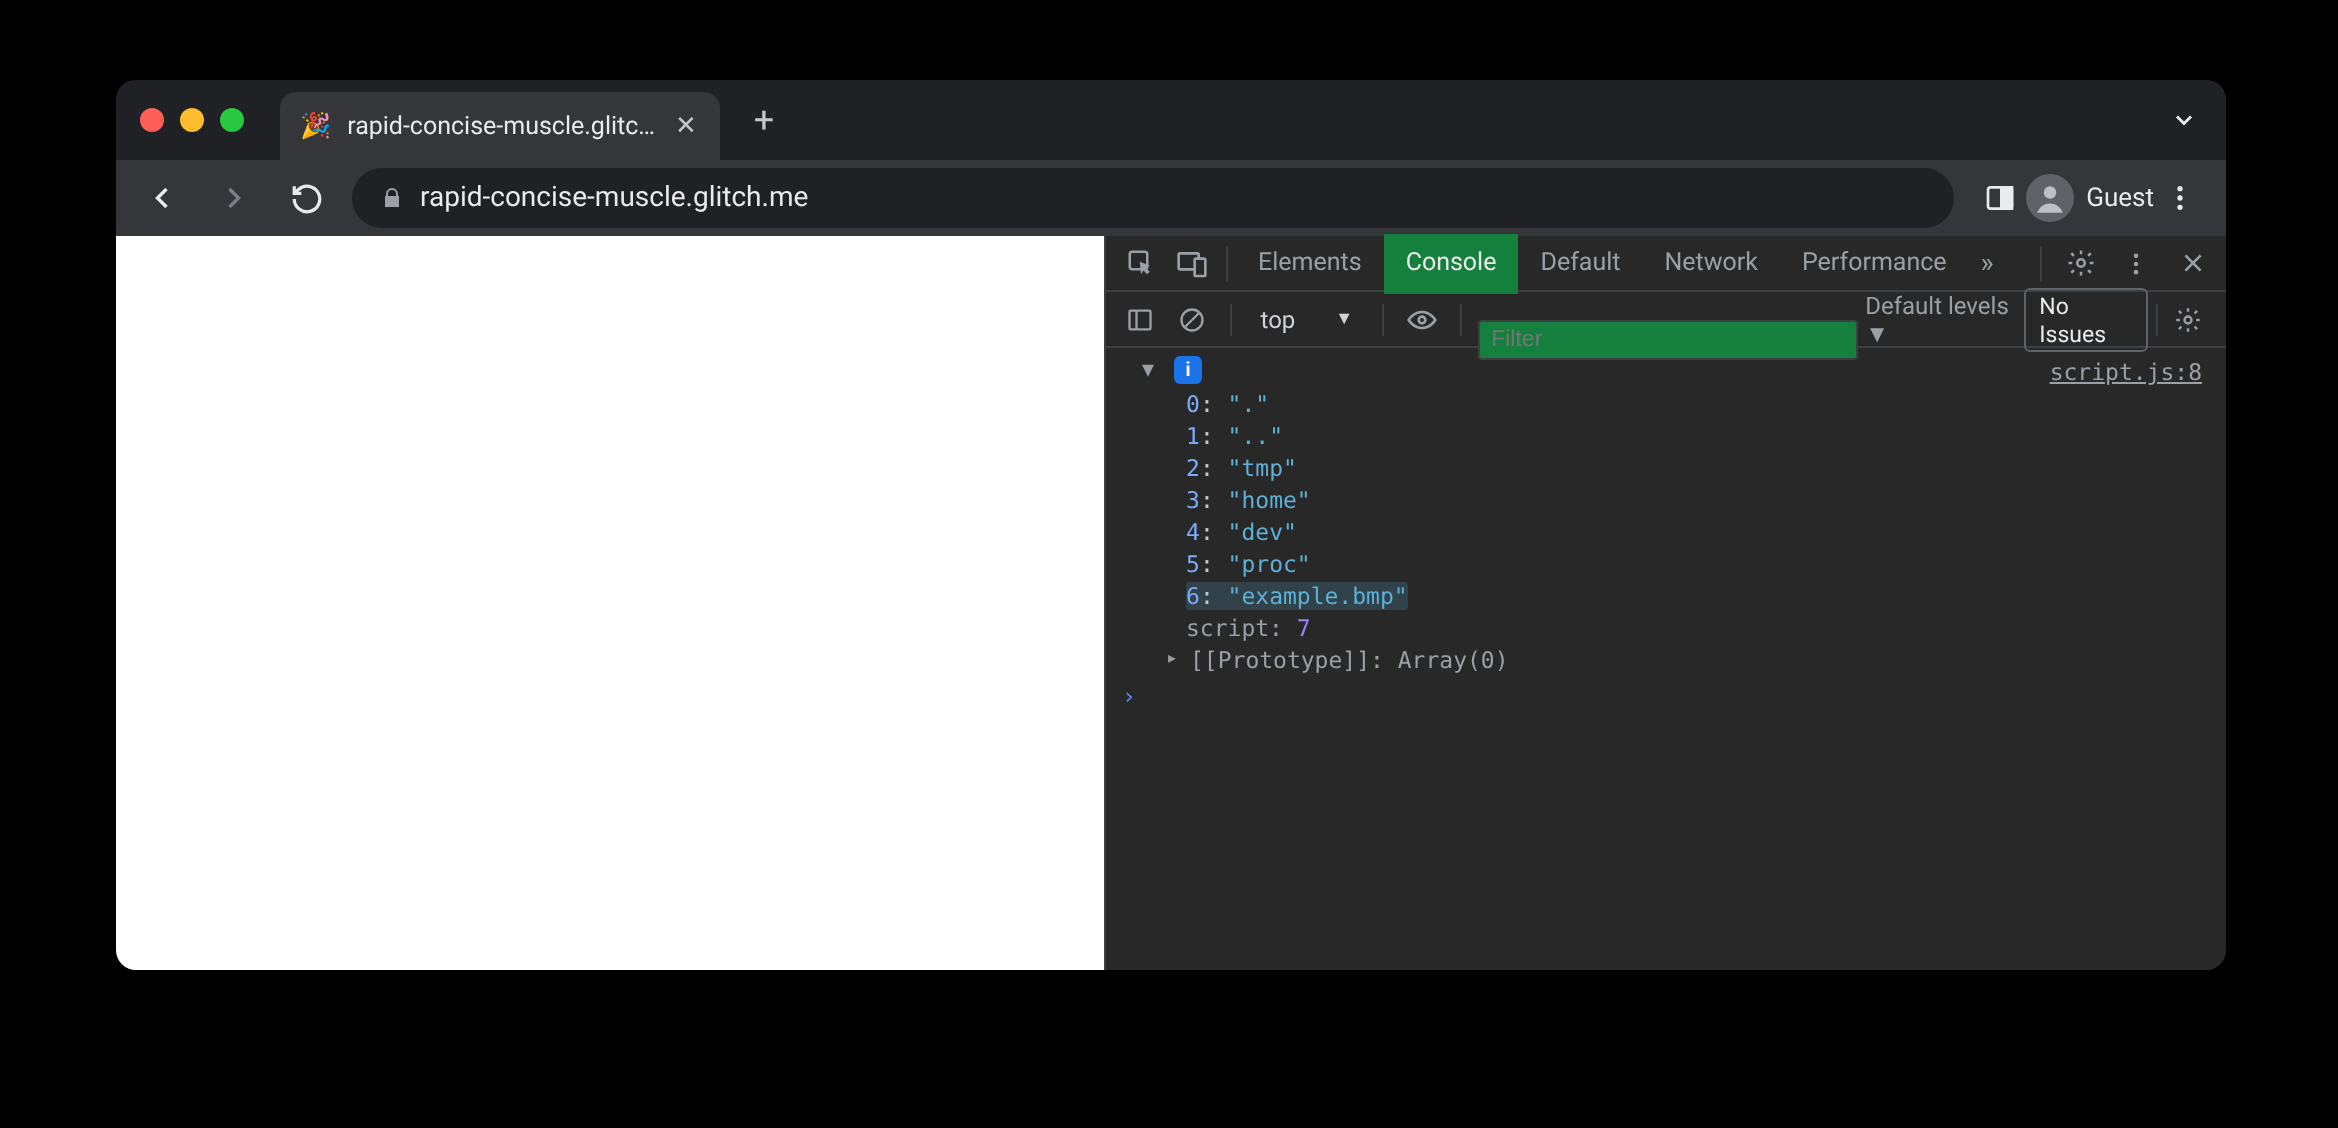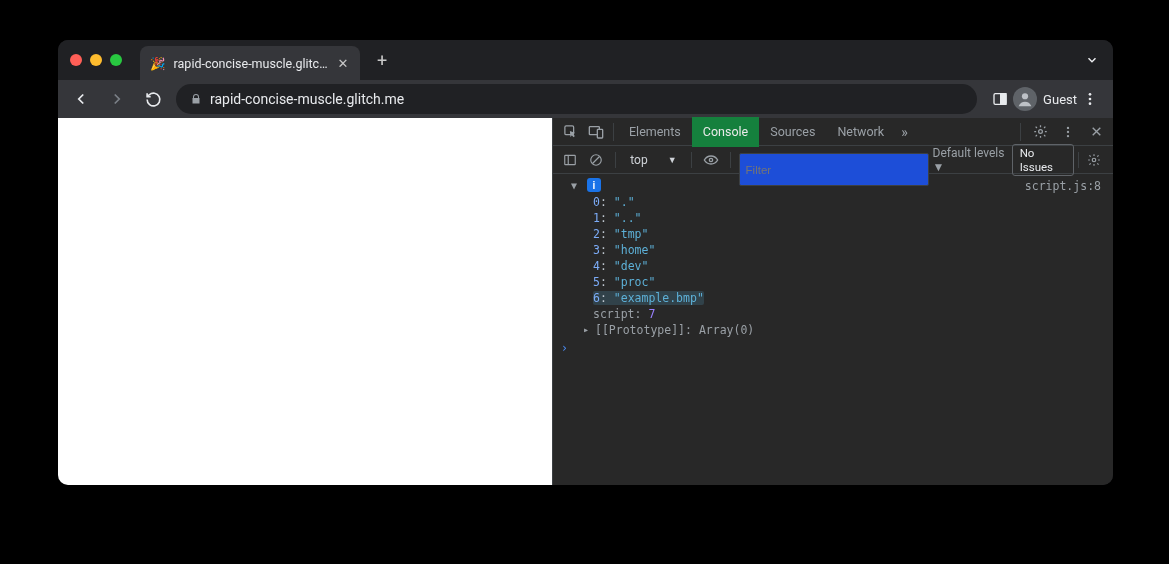--- a/index.html
+++ b/index.html
@@ -91,39 +91,39 @@
   .dt-right { margin-left:auto;display:flex;align-items:center;gap:2px; }
   
   .con-toolbar {
     height:28px; display:flex;align-items:center;gap:4px;
     border-bottom:1px solid #3c4043; padding:0 6px;
   }
   .con-btn { width:24px;height:24px;display:flex;align-items:center;justify-content:center;color:#9aa0a6; }
   .con-sep { width:1px;height:16px;background:#3c4043;margin:0 4px;}
   .con-ctx { padding:0 6px;display:flex;align-items:center;gap:20px;color:#cfd3d8; }
   .filter {
-    flex:0 0 190px; height:33px; background:#1d4ed8;
+    flex:0 0 190px; height:20px; background:#15803d;
     border:1px solid #3c4043;border-radius:2px;padding:0 6px;
     color:#9aa0a6;font-size:11.5px;display:flex;align-items:center;margin-top:20px;
   }
   .filter input { background:transparent;border:0;outline:0;color:#e8eaed;width:100%;font-size:11.5px;}
   .levels { margin-left:auto;display:flex;align-items:center;color:#9aa0a6;font-size:12px;padding-right:2px;}
   .pill { border:1px solid #5f6368;border-radius:3px;padding:1px 7px;color:#e8eaed;font-size:11.5px;}
   
   .con-body { flex:1;font-family:Menlo,Consolas,monospace;font-size:11.5px;line-height:16px;padding:4px 0 0 0;overflow:auto;}
   .row { display:flex;align-items:flex-start;gap:4px;padding:0 6px 0 16px;position:relative;}
   .tw { color:#9aa0a6;font-size:10px;width:10px;display:inline-flex;justify-content:center;}
   .summary { color:#cfd3d8; }
   .count { font-style:italic;color:#9aa0a6;}
   .str { color:#f29766;}
   .num { color:#9980ff;}
   .key { color:#7cacf8;}
   .val { color:#5db0d7;}
   .len { color:#9aa0a6;}
-  .src { margin-left:auto;color:#9aa0a6;padding-right:6px;}
+  .src { margin-left:auto;color:#9aa0a6;text-decoration:underline;padding-right:6px;}
   .info { width:14px;height:14px;border-radius:3px;background:#1a73e8;color:#fff;display:inline-flex;align-items:center;justify-content:center;font:700 10px sans-serif;margin:0 4px;}
   .expand { padding-left:40px; }
   .expand div { white-space: pre; }
   .hl { background:#31424a;border-radius:2px; }
   .prompt { color:#4c8ef7;padding:2px 0 0 8px;}
   svg { display:block; }
 </style>
 </head>
 <body>
 
@@ -215,22 +215,23 @@
         </div>
         <div class="dt-tab-icon">
           <svg width="16" height="14" viewBox="0 0 24 20" fill="none" stroke="#9aa0a6" stroke-width="2">
               <rect x="2" y="2" width="15" height="12" rx="1"></rect>
               <rect x="14" y="6" width="8" height="13" rx="1" fill="#282828"></rect>
             </svg>
         </div>
         <div class="dt-divider"></div>
         <div class="dt-tab">Elements</div>
         <div class="dt-tab active">Console</div>
-        <div class="dt-tab">Sources</div>
+        <div class="dt-tab">Default</div>
         <div class="dt-tab">Network</div>
+        <div class="dt-tab">Performance</div>
         <div class="dt-more">»</div>
         <div class="dt-right">
           <div class="dt-divider"></div>
           <div class="dt-tab-icon">
             <svg width="15" height="15" viewBox="0 0 24 24" fill="none" stroke="#9aa0a6" stroke-width="2">
                 <circle cx="12" cy="12" r="3"></circle>
                 <path d="M12 2v3M12 19v3M4.2 4.2l2.1 2.1M17.7 17.7l2.1 2.1M2 12h3M19 12h3M4.2 19.8l2.1-2.1M17.7 6.3l2.1-2.1"></path>
               </svg>
           </div>
           <div class="dt-tab-icon">

